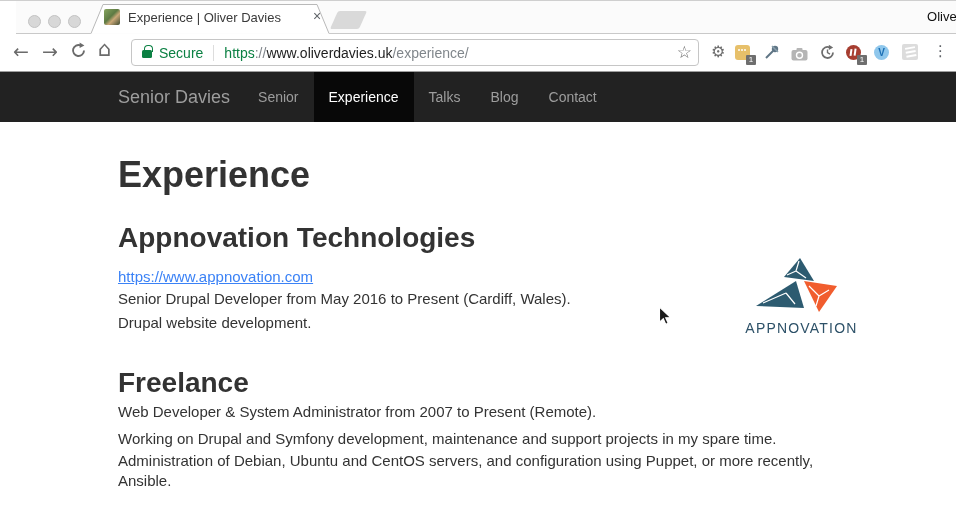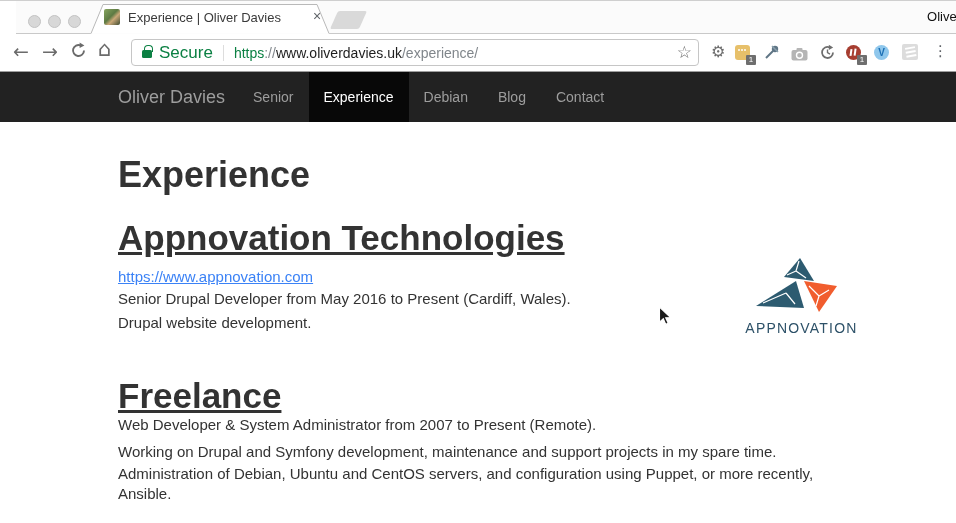--- a/index.html
+++ b/index.html
@@ -29,21 +29,21 @@
   .navbtn { position:absolute; top:3px; font-family:"DejaVu Sans", sans-serif; font-size:19px;
             color:#6b6b6b; line-height:28px; }
   .btn-back { left:13px; } .btn-fwd { left:42px; }
   .btn-reload { left:70px; top:8px; } .btn-home { left:98px; font-size:21px; top:1px; }
   .omnibox { position:absolute; left:131px; top:5px; width:568px; height:27px; background:#fff;
              border:1px solid #c6c6c6; border-radius:4px; display:flex; align-items:center;
              padding-left:10px; }
   .lock { position:relative; width:10px; height:8px; background:#0b8043; border-radius:1.5px; margin-top:3px; }
   .lock:before { content:""; position:absolute; left:1.5px; top:-5px; width:7px; height:6px;
                  border:1.6px solid #0b8043; border-bottom:none; border-radius:4px 4px 0 0; }
-  .secure-label { color:#0b8043; font-size:17px; margin-left:7px; }
+  .secure-label { color:#0b8043; font-size:14px; margin-left:7px; }
   .omni-divider { width:1px; height:16px; background:#ddd; margin:0 10px; }
   .url { font-size:14px; white-space:nowrap; }
   .url .scheme { color:#0b8043; }
   .url .sep, .url .path { color:#80868b; }
   .url .host { color:#1e1e1e; }
   .star { position:absolute; right:6px; top:2px; font-family:"DejaVu Sans", sans-serif;
           font-size:17px; color:#6f6f6f; }
   .ext { position:absolute; top:10px; width:17px; height:17px; }
   .ext-glyph { font-family:"DejaVu Sans", sans-serif; font-size:16px; color:#6e6e6e; line-height:17px; }
   .ext-note { width:15px; height:15px; margin-top:1px; background:#e7c06a; border-radius:3px; position:relative; }
@@ -69,23 +69,23 @@
   .brand { font-size:18px; color:#9d9d9d; line-height:50px; white-space:nowrap; }
   .nav-links { display:flex; list-style:none; margin-left:13px; }
   .nav-links a { display:block; font-size:14px; color:#9d9d9d; line-height:50px; padding:0 15px;
                  text-decoration:none; white-space:nowrap; }
   .nav-links li.active a { background:#080808; color:#fff; }
 
   
   .content { position:absolute; left:0; top:121px; width:956px; height:402px; background:#fff; }
   .container { position:relative; width:750px; margin:0 auto; padding:0 15px; color:#333; }
   h1.page-title { font-size:36px; line-height:39px; margin-top:33px; font-weight:bold; }
-  h2.sec-title { font-size:35px; line-height:33px; font-weight:bold;text-decoration:underline; }
+  h2.sec-title { font-size:28px; line-height:33px; font-weight:bold; }
   .sec1 h2 { margin-top:27px; }
-  .sec2 h2 { margin-top:46px; }
+  .sec2 h2 { margin-top:33px; }
   .content p { font-size:15px; line-height:20px; color:#333; }
   .p-link { margin-top:13px; }
   .p-link a { color:#3b82f6; text-decoration:underline; }
   .muted { color:#999; }
   .sec1 .muted { margin-top:2px; }
   .sec1 .p-body { margin-top:4px; }
   .sec2 .muted { margin-top:3px; }
   .sec2 .p-body1 { margin-top:7px; }
   .sec2 .p-body2 { margin-top:2px; }
 
@@ -171,30 +171,30 @@
 
     <div class="ext" style="left:902px;">
       <div class="ext-layers"></div>
     </div>
 
     <div class="menu-dots">⋮</div>
   </div>
 
   <div class="site-navbar">
     <div class="nav-inner">
-      <div class="brand">Oliver Davies</div>
+      <div class="brand">Senior Davies</div>
       <ul class="nav-links">
         <li>
             <a href="#">Senior</a>
           </li>
         <li class="active">
             <a href="#">Experience</a>
           </li>
         <li>
-            <a href="#">Debian</a>
+            <a href="#">Talks</a>
           </li>
         <li>
             <a href="#">Blog</a>
           </li>
         <li>
             <a href="#">Contact</a>
           </li>
       </ul>
     </div>
   </div>

